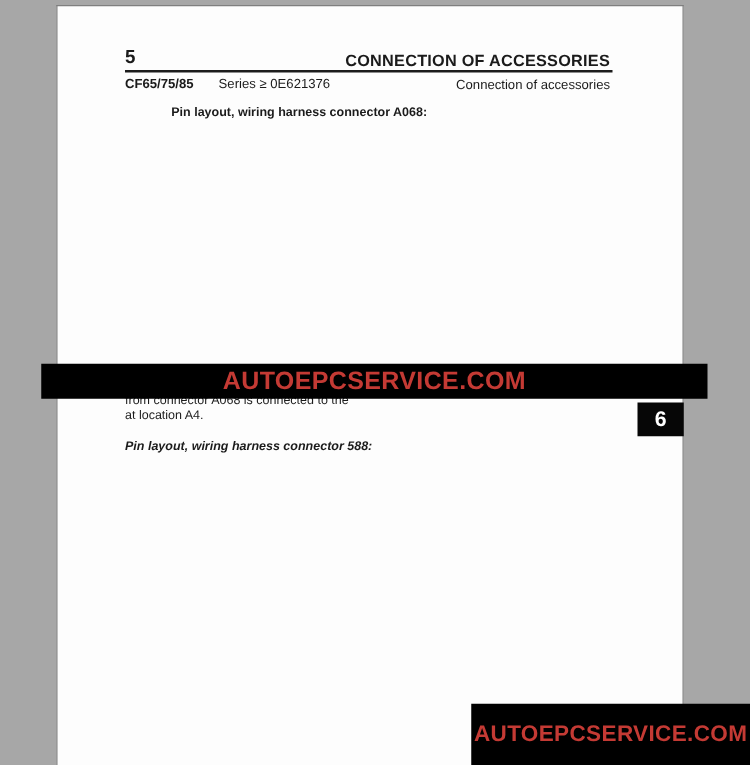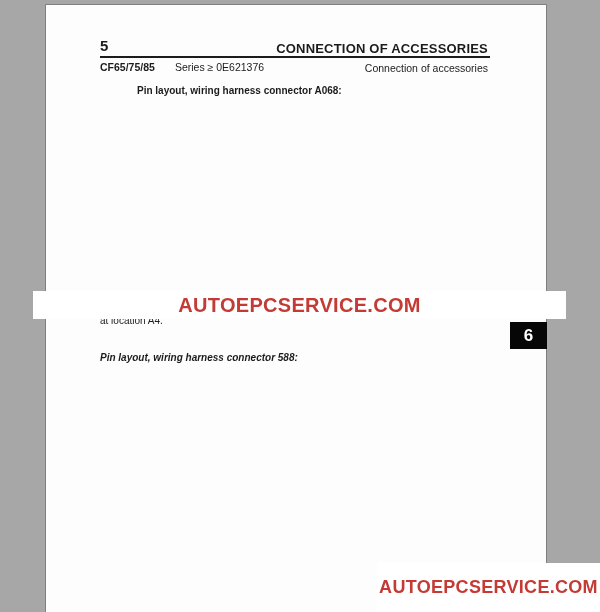--- a/index.html
+++ b/index.html
@@ -49,21 +49,21 @@
     overflow:hidden;
   }
   .pin-table thead th { height:16px; font-weight:bold; }
   .pin-table .num { text-align:center; }
   .pin-table .desc { text-align:left; padding-left:8px; }
 
   .note-block { left:100px; top:315px; width:270px; font-size:10px; line-height:11.5px; z-index:2; }
 
   .wm-banner {
     position:absolute; z-index:5;
-    background:#ffffff;
+    background:#000000;
     display:flex; align-items:center; justify-content:center;
     color:#c43a34; font-weight:bold; letter-spacing:0.3px;
   }
   .wm1 { left:33px; top:291px; width:533px; height:28px; font-size:20px; }
   .wm2 { left:377px; top:563px; width:223px; height:49px; font-size:18px; }
 
   .section-tab {
     position:absolute; left:510px; top:322px; width:37px; height:27px;
     background:#060606; color:#ffffff;
     display:flex; align-items:center; justify-content:center;
@@ -155,20 +155,21 @@
       </tr>
       <tr>
         <td class="num">12</td>
         <td class="num">1240</td>
         <td class="desc">Power supply after contact</td>
       </tr>
     </tbody>
 </table>
 
 <div class="abs note-block">
+  <div>from connector A068 is connected to the</div>
   <div>at location A4.</div>
 </div>
 
 <div class="wm-banner wm1">
   <span>AUTOEPCSERVICE.COM</span>
 </div>
 
 <div class="section-tab">
   <span>6</span>
 </div>

